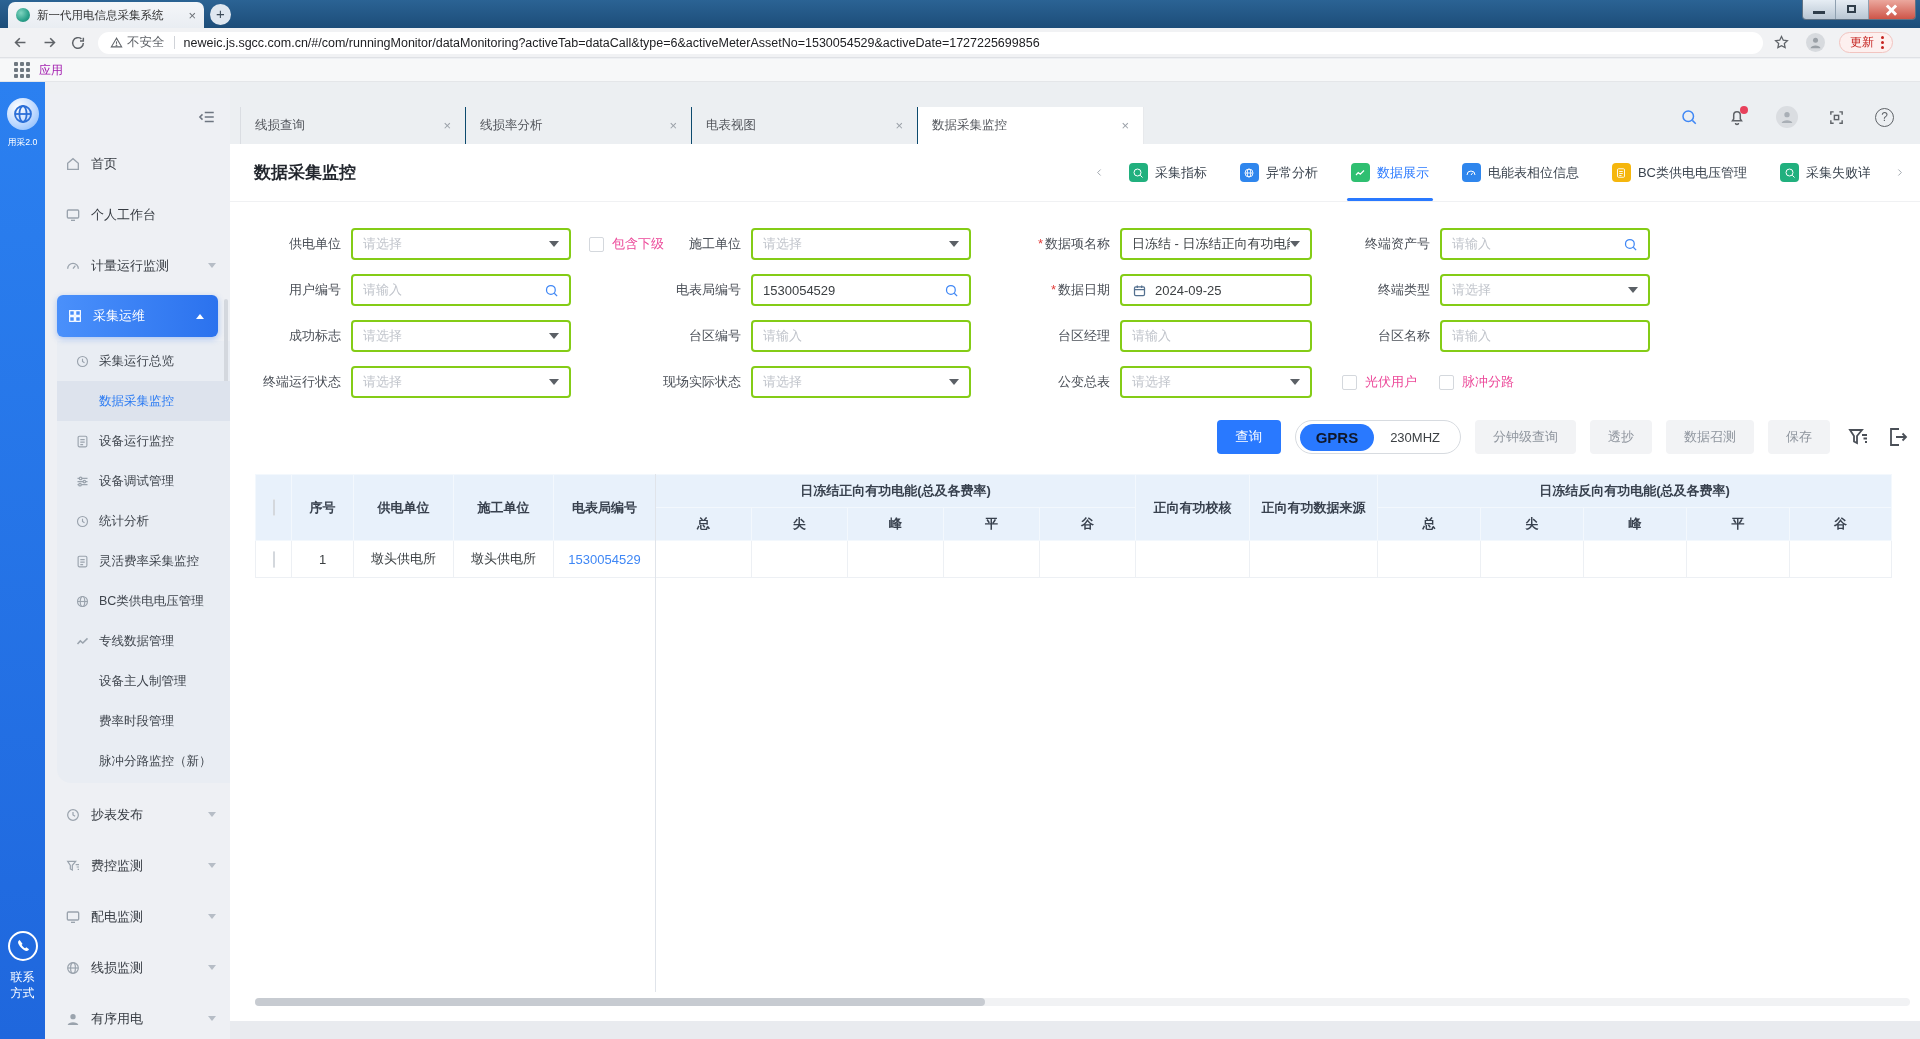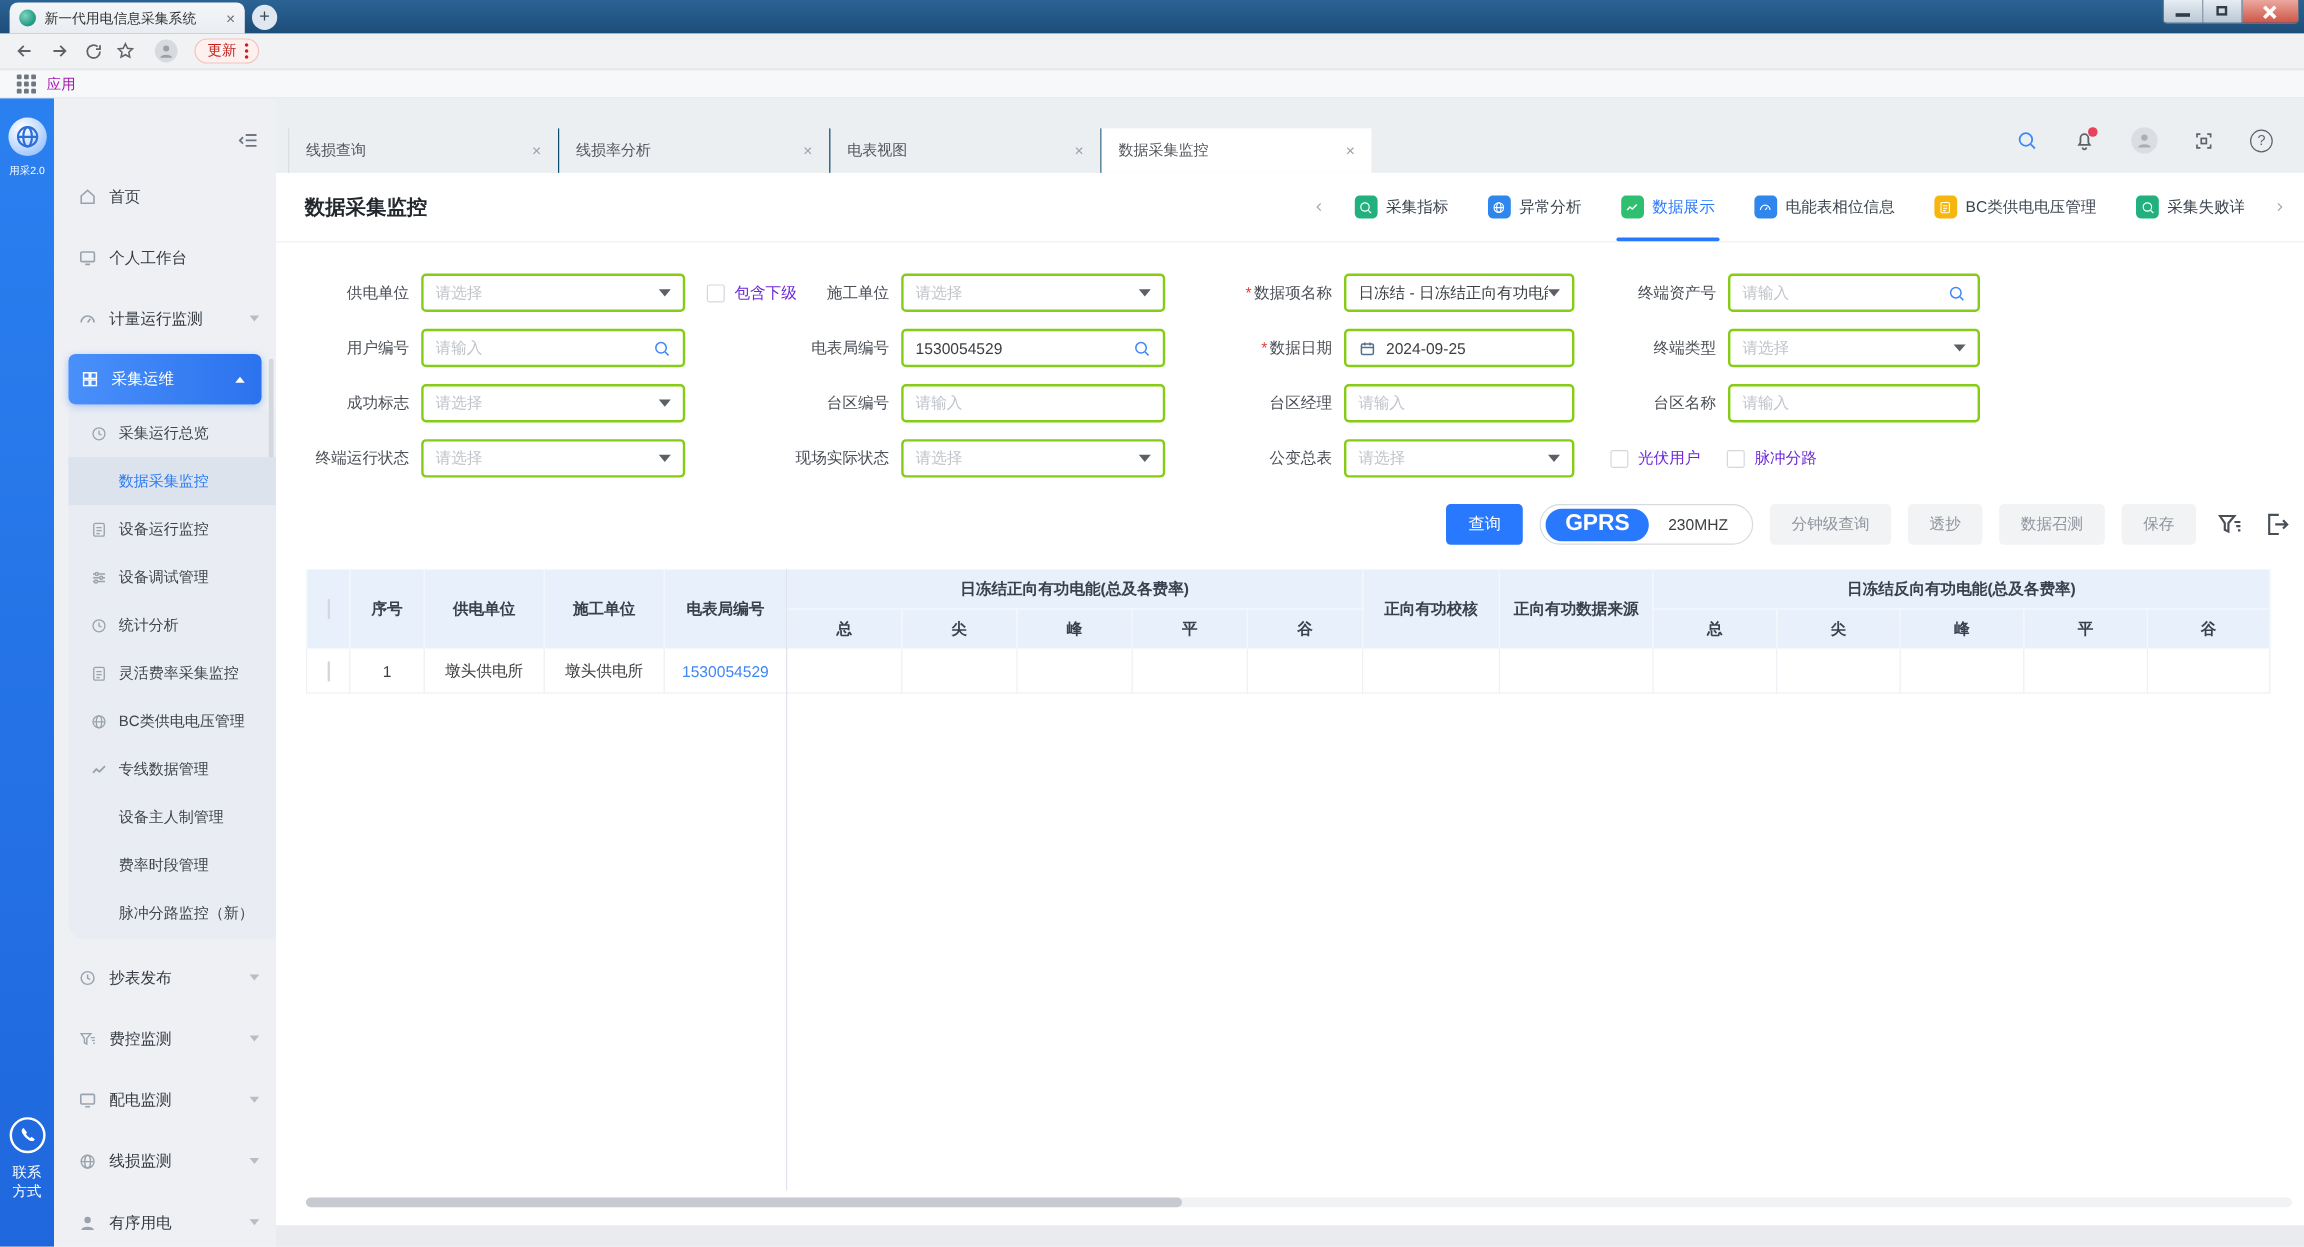--- a/index.html
+++ b/index.html
@@ -137,29 +137,29 @@
     display:flex; align-items:center; padding:0 10px; font-size:13px; flex:none; }
   .fb220 { width:220px; } .fb192 { width:192px; } .fb210 { width:210px; }
   .ph { color:#c0c4cb; } .val { color:#3c4043; }
   .fbox .grow { flex:1; white-space:nowrap; overflow:hidden; }
   .caret { width:0; height:0; border-left:5px solid transparent; border-right:5px solid transparent;
     border-top:6px solid #5b6066; flex:none; }
   .fbox .mag { color:#3f87f5; flex:none; }
   .fbox .cal { color:#54708f; margin-right:8px; flex:none; }
   .cbgroup { display:flex; align-items:center; gap:8px; }
   .cb { width:15px; height:15px; border:1px solid #d4d8dd; border-radius:2px; background:#fff; flex:none; }
-  .cblabel { font-size:13px; color:#6d28d9; white-space:nowrap; }
+  .cblabel { font-size:13px; color:#ec4899; white-space:nowrap; }
 
   
   .actions { margin:22px 10px 0 0; display:flex; justify-content:flex-end; align-items:center; gap:14px; }
   .btn-primary { height:34px; width:64px; background:#2979ff; color:#fff; font-size:13.5px;
     border-radius:4px; display:flex; align-items:center; justify-content:center; }
   .pill { height:34px; border:1px solid #d7dbe0; border-radius:17px; display:flex; align-items:center; padding:0 4px; background:#fff; }
-  .pill .seg-on { height:27px; padding:0 16px; background:#2979ff; color:#ffffff; border-radius:14px;
-    display:flex; align-items:center; font-size:19px; font-weight:bold; }
+  .pill .seg-on { height:27px; padding:0 16px; background:#2979ff; color:#0f172a; border-radius:14px;
+    display:flex; align-items:center; font-size:15px; font-weight:bold; }
   .pill .seg-off { padding:0 16px; font-size:13px; color:#3c4043; }
   .btn-gray { height:34px; padding:0 18px; background:#f2f3f5; color:#8f959e; font-size:13px;
     border-radius:4px; display:flex; align-items:center; }
   .iconbtn { color:#4a4f57; margin-left:2px; }
 
   
   .table-wrap { margin:20px 10px 0 25px; position:relative; }
   table.grid { width:1637px; border-collapse:collapse; table-layout:fixed; }
   .grid th { background:#e8f1fb; border:1px solid #f3f8fd; font-size:13px; font-weight:bold;
     color:#38414e; height:33px; text-align:center; }
@@ -333,20 +333,30 @@
 <div class="toolbar">
   <svg class="ic navbtn" width="17" height="17">
       <use href="#s-aleft"></use>
     </svg>
   <svg class="ic navbtn" width="17" height="17">
       <use href="#s-aright"></use>
     </svg>
   <svg class="ic navbtn" width="16" height="16">
       <use href="#s-reload"></use>
     </svg>
+  <div class="urlbox">
+    <span class="sec-label">
+      <svg class="ic" width="13" height="13">
+          <use href="#s-warn"></use>
+        </svg>
+      <span>不安全</span>
+    </span>
+    <span class="url-sep"></span>
+    <span class="url-text">neweic.js.sgcc.com.cn/#/com/runningMonitor/dataMonitoring?activeTab=dataCall&amp;type=6&amp;activeMeterAssetNo=1530054529&amp;activeDate=1727225699856</span>
+  </div>
   <svg class="ic star" width="17" height="17">
       <use href="#s-star"></use>
     </svg>
   <div class="tb-avatar">
     <svg width="15" height="15">
         <use href="#s-person"></use>
       </svg>
   </div>
   <div class="update-pill">
     <span class="update-txt">更新</span>

